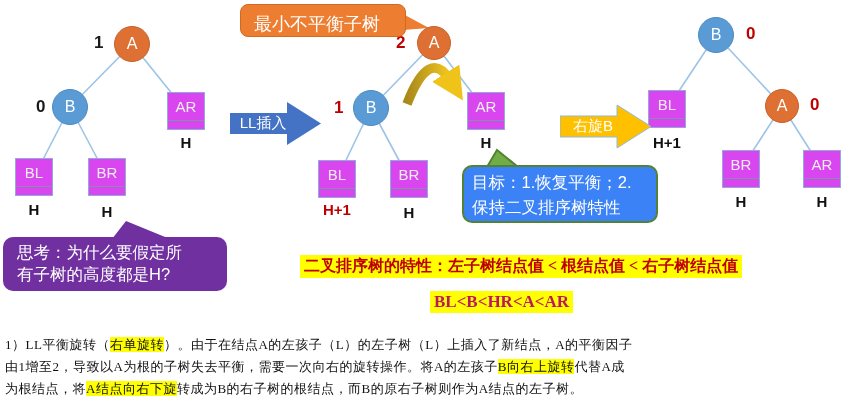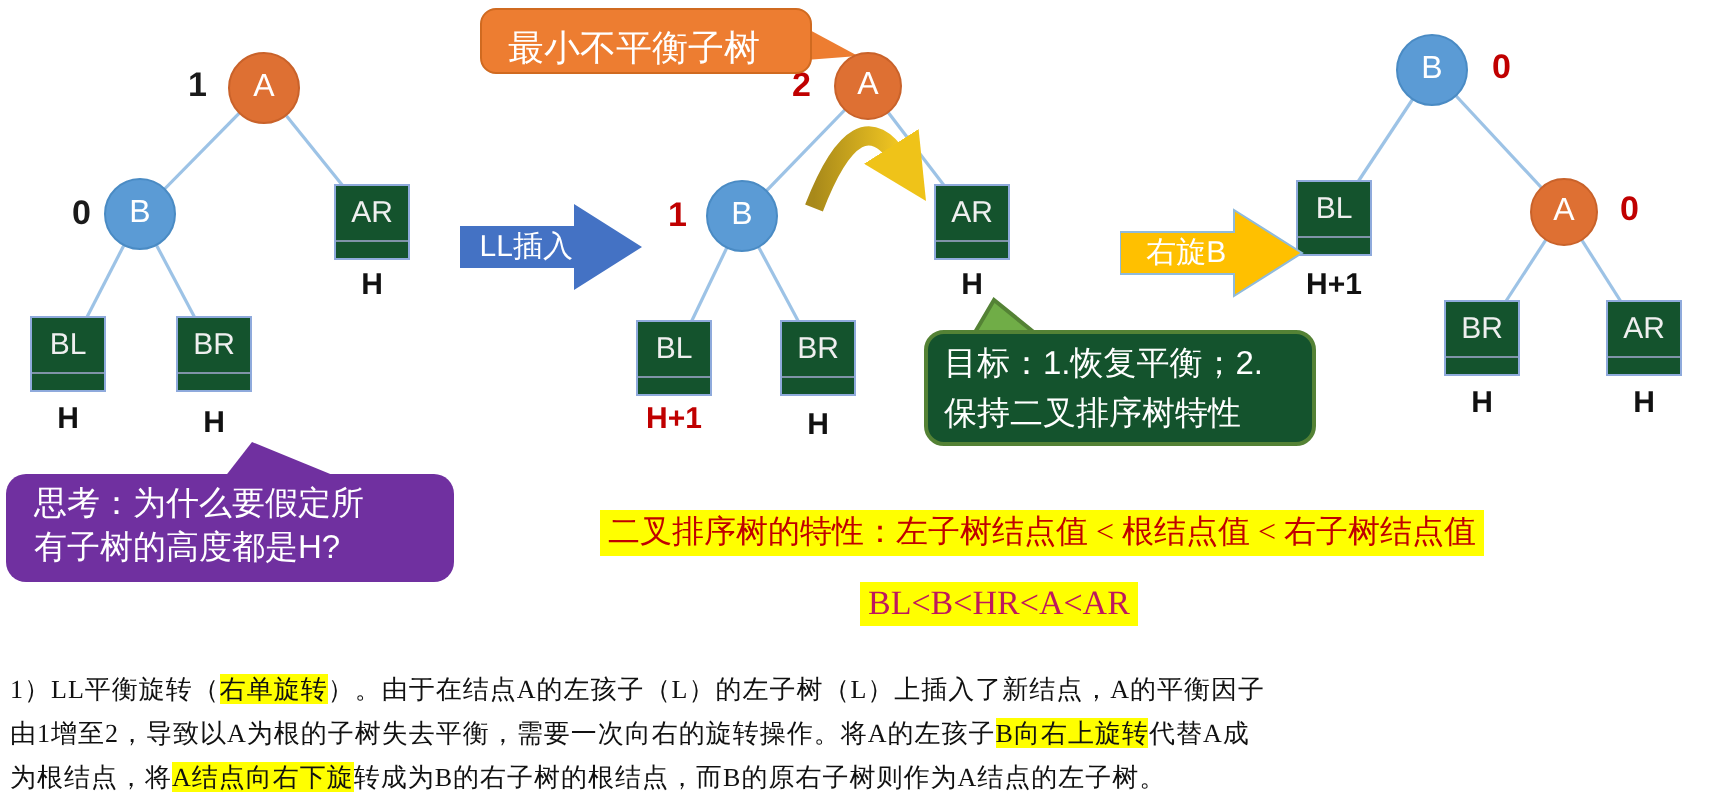--- a/index.html
+++ b/index.html
@@ -3,41 +3,41 @@
 <meta charset="utf-8">
 <style>
   html,body{margin:0;padding:0;background:#fff;}
   #canvas{position:relative;width:860px;height:406px;background:#ffffff;
           font-family:"Liberation Sans",sans-serif;overflow:hidden;}
   .layer{position:absolute;left:0;top:0;z-index:1;}
   .nc{position:absolute;border-radius:50%;display:flex;align-items:center;justify-content:center;
       color:#fff;font-size:16px;font-weight:400;z-index:2;box-sizing:border-box;}
   .nc.orange{background:#DE7033;border:1px solid #C9622A;}
   .nc.blue{background:#5B9BD5;border:1px solid #4A8BC4;}
-  .tbox{position:absolute;width:38px;background:#14532d;border:1px solid #8FAADC;
+  .tbox{position:absolute;width:38px;background:#d946ef;border:1px solid #8FAADC;
         box-sizing:border-box;z-index:2;text-align:center;}
   .tbox .lbl{display:block;color:#EFEFEF;font-size:15px;line-height:27px;height:27px;}
   .tbox .strip{display:block;height:8px;border-top:1px solid #7F93A8;}
   .hlabel{position:absolute;font-weight:700;font-size:15px;color:#111;text-align:center;z-index:2;}
   .bf{position:absolute;font-weight:700;font-size:17px;z-index:2;}
   .red{color:#C00000;} .blk{color:#1a1a1a;}
   .arrow{position:absolute;z-index:2;}
   .arrow .txt{position:absolute;left:0;top:0;width:72%;height:100%;display:flex;
               align-items:center;justify-content:center;color:#fff;font-size:15px;}
   .callout{position:absolute;z-index:3;color:#fff;box-sizing:border-box;}
   #callout-orange{left:240px;top:4px;width:166px;height:33px;background:#ED7D31;
                   border:1px solid #D06A20;border-radius:8px;font-size:18px;
                   display:flex;align-items:flex-end;padding-left:13px;}
-  #callout-green{left:462px;top:165px;width:196px;height:58px;background:#14532d;
+  #callout-green{left:462px;top:165px;width:196px;height:58px;background:#3b82f6;
                  border:2px solid #548235;border-radius:10px;font-size:16.5px;
                  line-height:25px;padding:3px 8px;}
   #callout-purple{left:3px;top:237px;width:224px;height:54px;background:#7030A0;
                   border-radius:10px;font-size:16.5px;line-height:22px;padding:4px 14px;}
   .mark{position:absolute;background:#FFFF00;font-family:"Liberation Serif",serif;
-        font-weight:400;white-space:nowrap;z-index:2;padding:1px 4px;}
+        font-weight:700;white-space:nowrap;z-index:2;padding:1px 4px;}
   #bst-property{left:300px;top:255px;font-size:16px;color:#C00000;}
   #key-order{left:430px;top:291px;font-size:17px;color:#be185d;}
   .para{position:absolute;left:5px;top:334px;width:853px;font-family:"Liberation Serif",serif;
         font-size:13px;line-height:22px;letter-spacing:.5px;color:#111;z-index:2;white-space:nowrap;}
   .para .hlt{background:#FFFF00;}
 </style>
 </head>
 <body>
 
 <div id="canvas">

